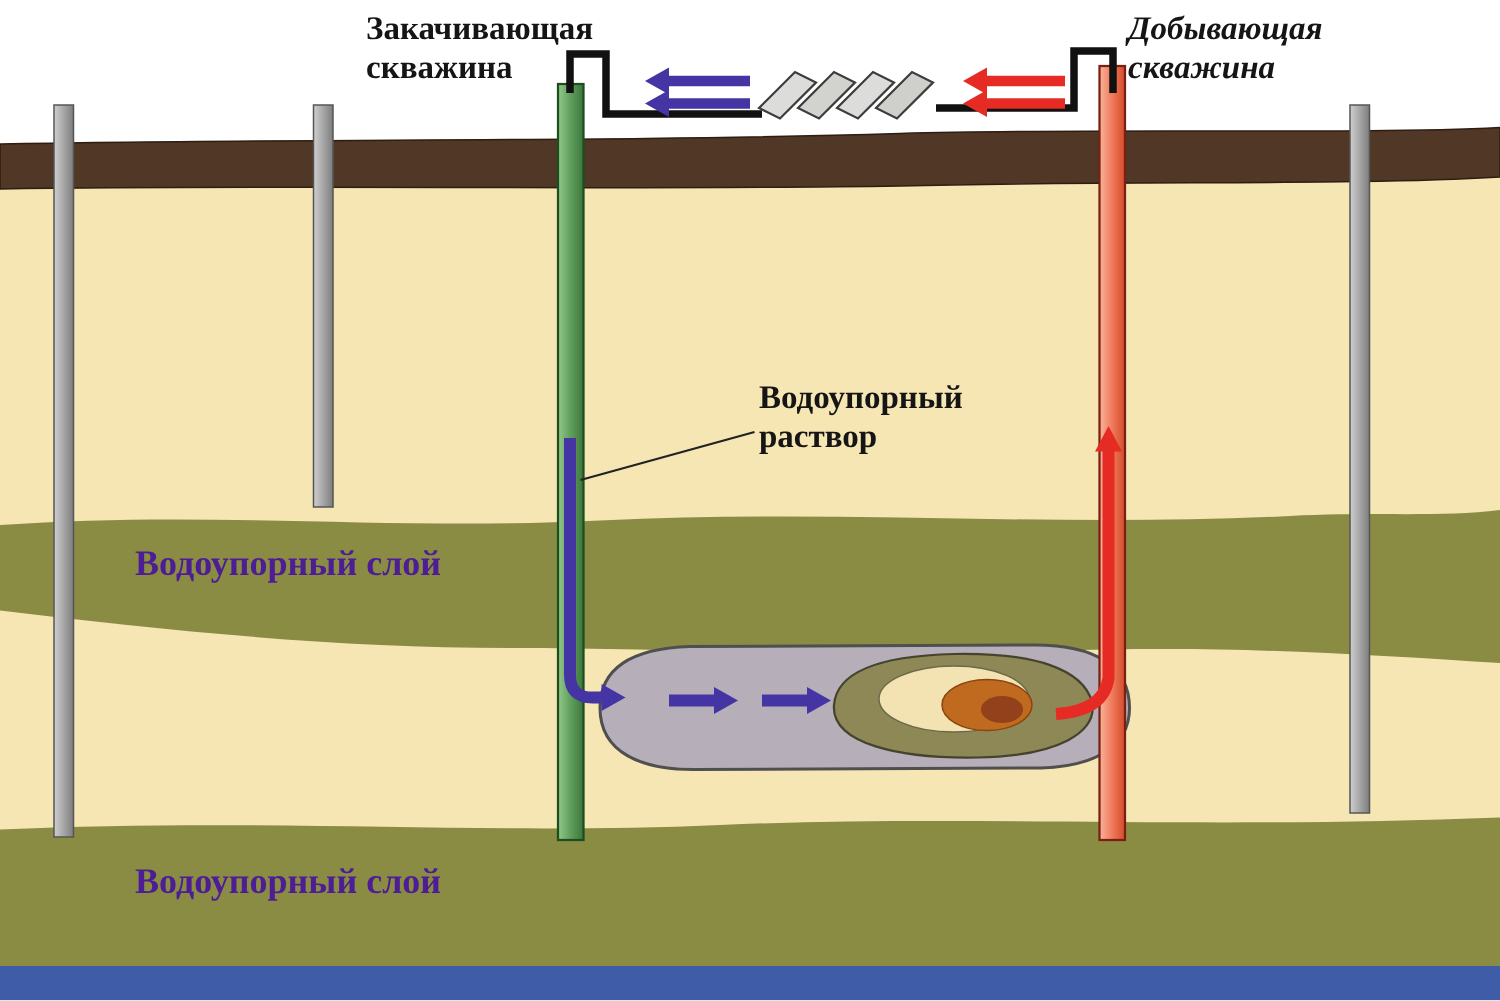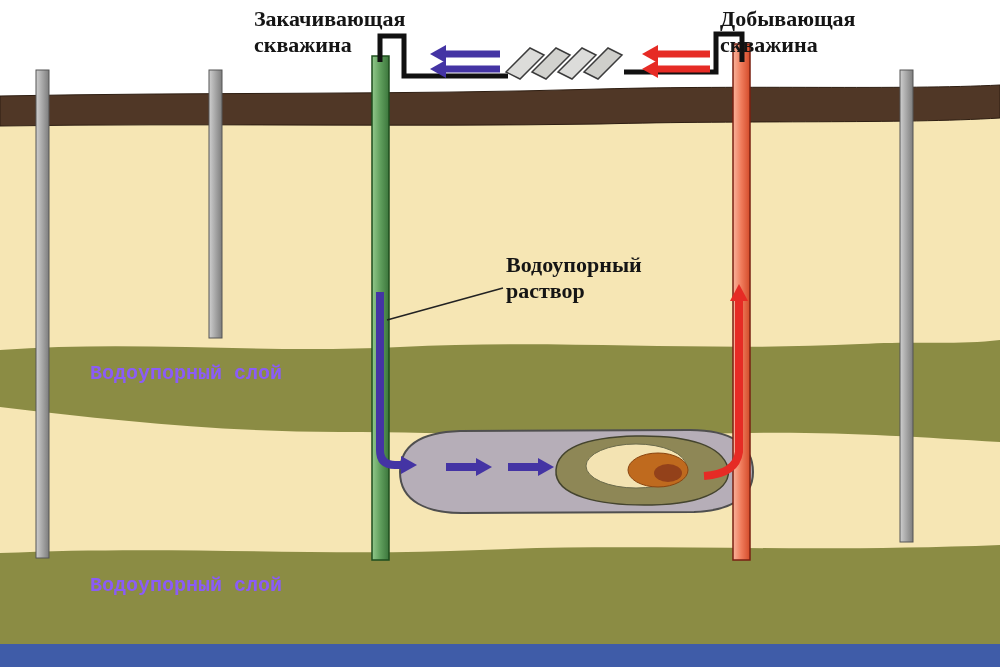--- a/index.html
+++ b/index.html
@@ -12,23 +12,23 @@
   }
   #scene{position:absolute;left:0;top:0;}
   .lbl{
     position:absolute;
     font-weight:bold;
     line-height:1.2;
     white-space:pre-wrap;
     pointer-events:none;
   }
   .lbl-black{color:#151515;font-size:22px;}
-  .lbl-light{color:#8b5cf6;font-size:20px;font-family:Liberation Mono, monospace;}
-  #injection-well-label{left:254px;top:6px;width:182px;}
-  #production-well-label{left:720px;top:6px;width:150px;}
+  .lbl-light{color:#4c1d95;font-size:24px;}
+  #injection-well-label{left:244px;top:6px;width:182px;}
+  #production-well-label{left:752px;top:6px;width:150px;font-style:italic;}
   #solution-label{left:506px;top:252px;width:170px;}
   #aquitard-label-1{left:90px;top:362px;width:300px;}
   #aquitard-label-2{left:90px;top:574px;width:300px;}
 </style>
 </head>
 <body>
 
 <div id="stage">
 
   <svg id="scene" width="1000" height="667" viewBox="0 0 1000 667">

